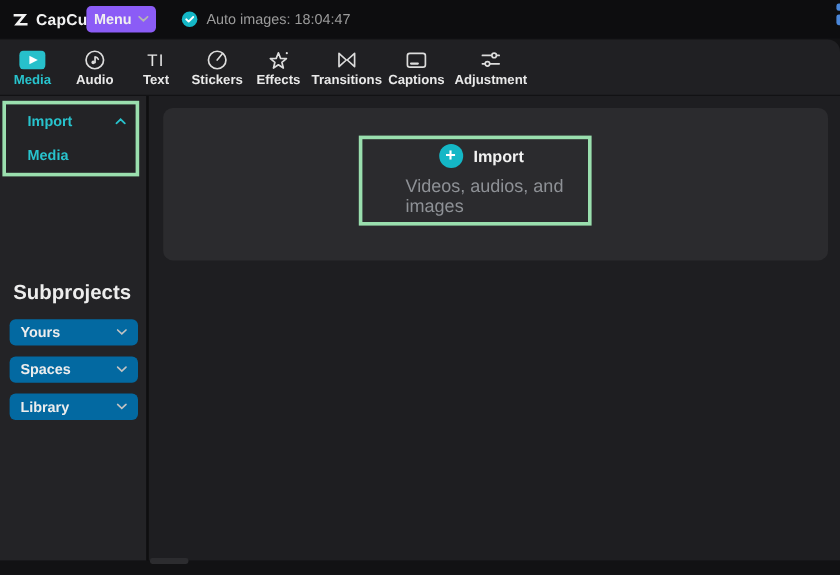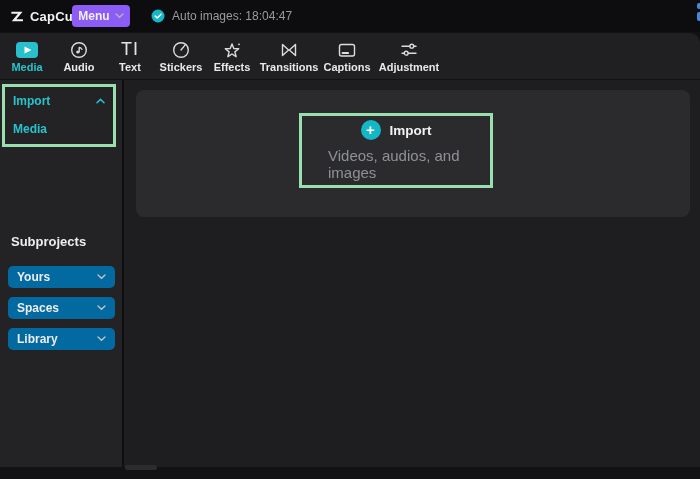--- a/index.html
+++ b/index.html
@@ -22,30 +22,30 @@
   .blue-clip div{width:3px;background:#4a86d8;border-radius:2px 0 0 2px;}
   .blue-clip .b1{height:6px}.blue-clip .b2{height:9px}
 
   
   .toolbar{position:absolute;left:0;top:33px;width:700px;height:46px;background:#202023;border-radius:0 10px 0 0;display:flex;}
   .tab{display:flex;flex-direction:column;align-items:center;justify-content:center;gap:1px;height:46px;}
   .tab .ticon{height:20px;display:flex;align-items:center;justify-content:center;color:#e3e3e3;}
   .tab .tlabel{font-size:11px;font-weight:bold;color:#e9e9e9;white-space:nowrap;}
   .tab.active .tlabel{color:#28c3cd;}
   .ticon-stroke{stroke:#dcdcdc;fill:none;stroke-width:1.4;stroke-linecap:round;stroke-linejoin:round;}
-  .text-glyph{font-size:18px;color:#e6e6e6;letter-spacing:1px;}
+  .text-glyph{font-size:14px;color:#e6e6e6;letter-spacing:1px;}
 
   
   .sidebar{position:absolute;left:0;top:80px;width:122px;height:387px;background:#232326;}
   .divider{position:absolute;left:122px;top:80px;width:2px;height:387px;background:#0e0e10;}
-  .green-box{position:absolute;border:3px solid #9adfae;box-sizing:border-box;}
+  .green-box{position:absolute;border:3px solid #9adfae;box-sizing:border-box;padding-left:10px;}
   #gb1{left:2px;top:84px;width:114px;height:63px;}
   .side-row{height:28px;display:flex;align-items:center;justify-content:space-between;padding:0 8px;}
   .side-row .lbl{color:#28c3cd;font-size:12px;font-weight:bold;}
-  .subprojects{position:absolute;left:11px;top:154px;color:#ededed;font-size:13px;font-weight:bold;}
+  .subprojects{position:absolute;left:11px;top:154px;color:#ededed;font-size:17px;font-weight:bold;}
   .side-btn{position:absolute;left:8px;width:107px;height:22px;background:#0369a1;border-radius:5px;
     display:flex;align-items:center;justify-content:space-between;padding:0 9px;box-sizing:border-box;cursor:default;}
   .side-btn .lbl{color:#ededed;font-size:12px;font-weight:bold;}
   #sbtn0{top:186px}#sbtn1{top:217px}#sbtn2{top:248px}
 
   
   .main{position:absolute;left:124px;top:80px;width:576px;height:387px;background:#1e1e21;}
   .card{position:absolute;left:136px;top:90px;width:554px;height:127px;background:#2b2b2e;border-radius:8px;}
   #gb2{left:299px;top:113px;width:194px;height:75px;display:flex;flex-direction:column;align-items:center;justify-content:center;}
   .import-row{display:flex;align-items:center;gap:9px;cursor:default;}

